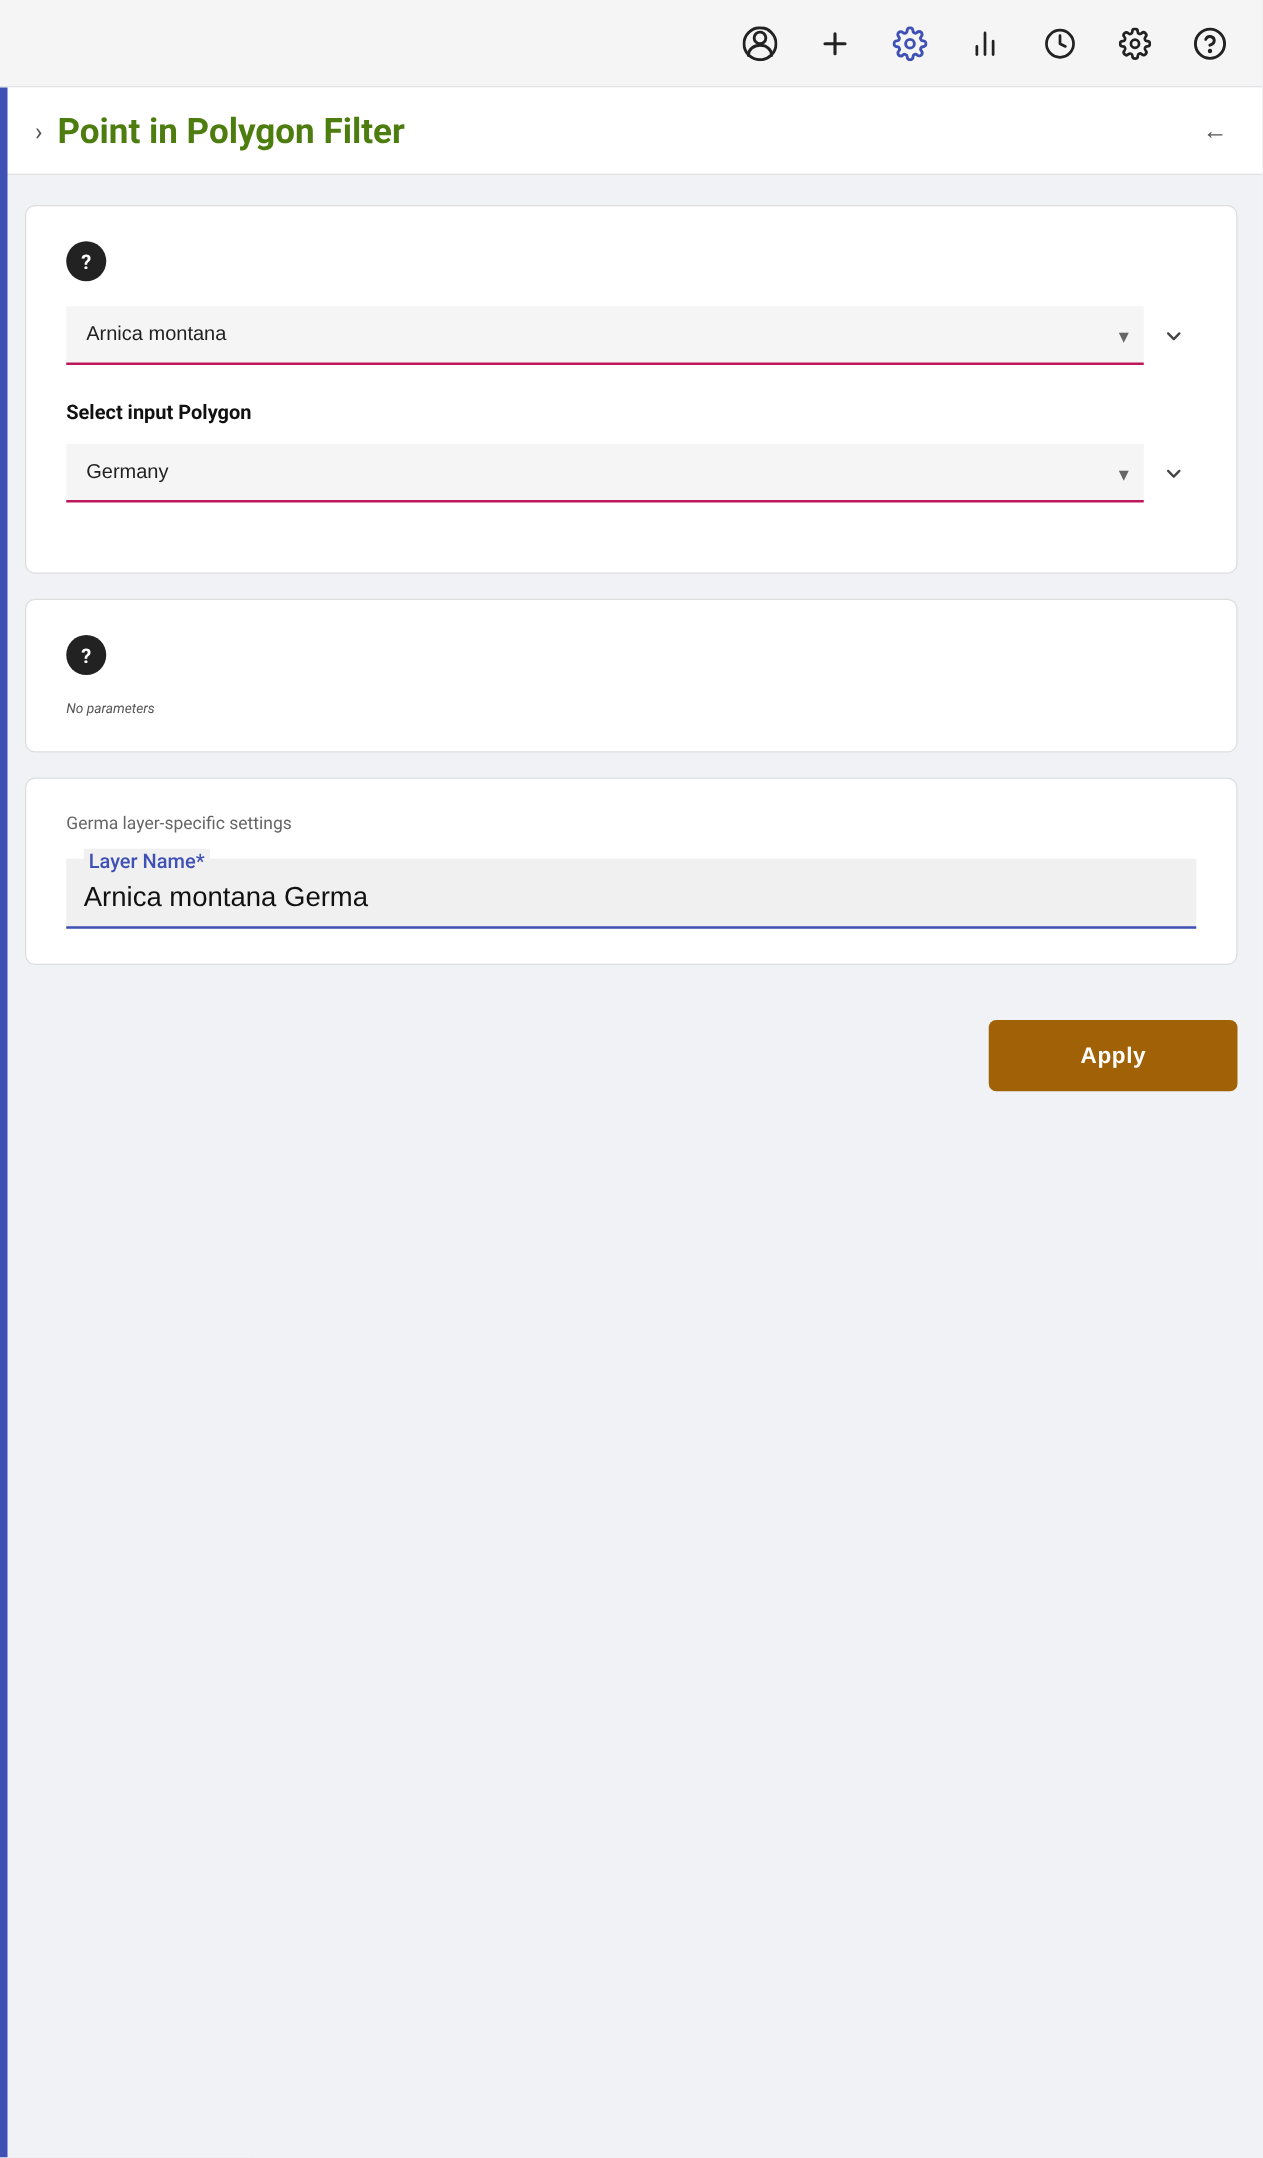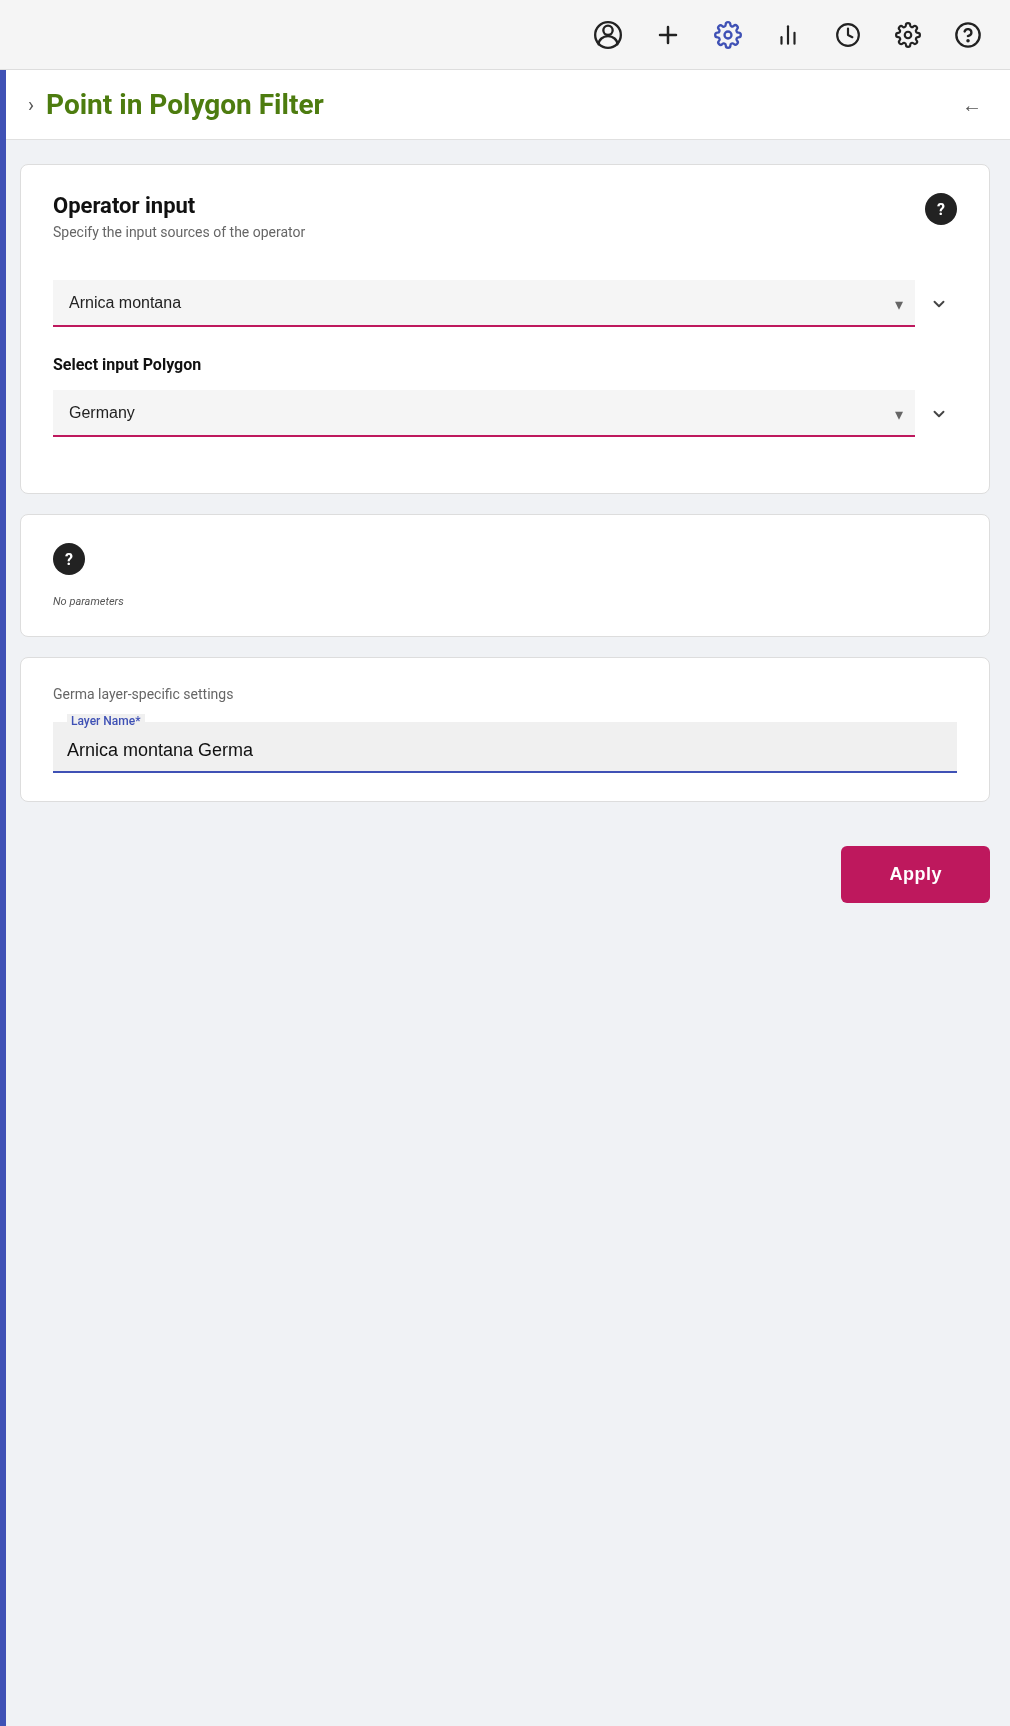--- a/index.html
+++ b/index.html
@@ -178,49 +178,49 @@
 
     
     .text-input-group {
       position: relative;
       margin-top: 8px;
     }
     .text-input-label {
       position: absolute;
       top: -8px;
       left: 14px;
-      font-size: 12px;
+      font-size: 16px;
       color: #3f51b5;
       background: #f0f0f0;
       padding: 0 4px;
       font-weight: 500;
     }
     .text-input-field {
       width: 100%;
       background: #f0f0f0;
       border: none;
       border-bottom: 2px solid #3f51b5;
       padding: 18px 16px 10px 14px;
-      font-size: 18px;
+      font-size: 22px;
       color: #111;
       outline: none;
       border-radius: 0;
     }
 
     
     .footer-area {
       display: flex;
       justify-content: flex-end;
       padding: 20px 20px 32px 20px;
     }
     .apply-button {
-      background: #be185d;
+      background: #a16207;
       color: #fff;
       border: none;
-      padding: 18px 48px;
+      padding: 18px 73px;
       font-size: 18px;
       font-weight: 700;
       border-radius: 6px;
       cursor: pointer;
       letter-spacing: 0.5px;
     }
 
     
     .card-header-row {
       display: flex;
@@ -300,24 +300,20 @@
       <span class="breadcrumb-arrow">›</span>
       <span class="panel-title">Point in Polygon Filter</span>
     </div>
     <span class="back-arrow">←</span>
   </div>
 
   <div class="content-area">
 
     <div class="card">
       <div class="card-header-row">
-        <div class="card-header-text">
-          <div class="card-title">Operator input</div>
-          <div class="card-subtitle">Specify the input sources of the operator</div>
-        </div>
         <div class="help-icon">?</div>
       </div>
 
       <div class="field-group">
         <div class="select-row">
           <div class="select-wrapper">
             <select class="select-field">
               <option>Arnica montana</option>
             </select>
             <span class="select-chevron">▾</span>

